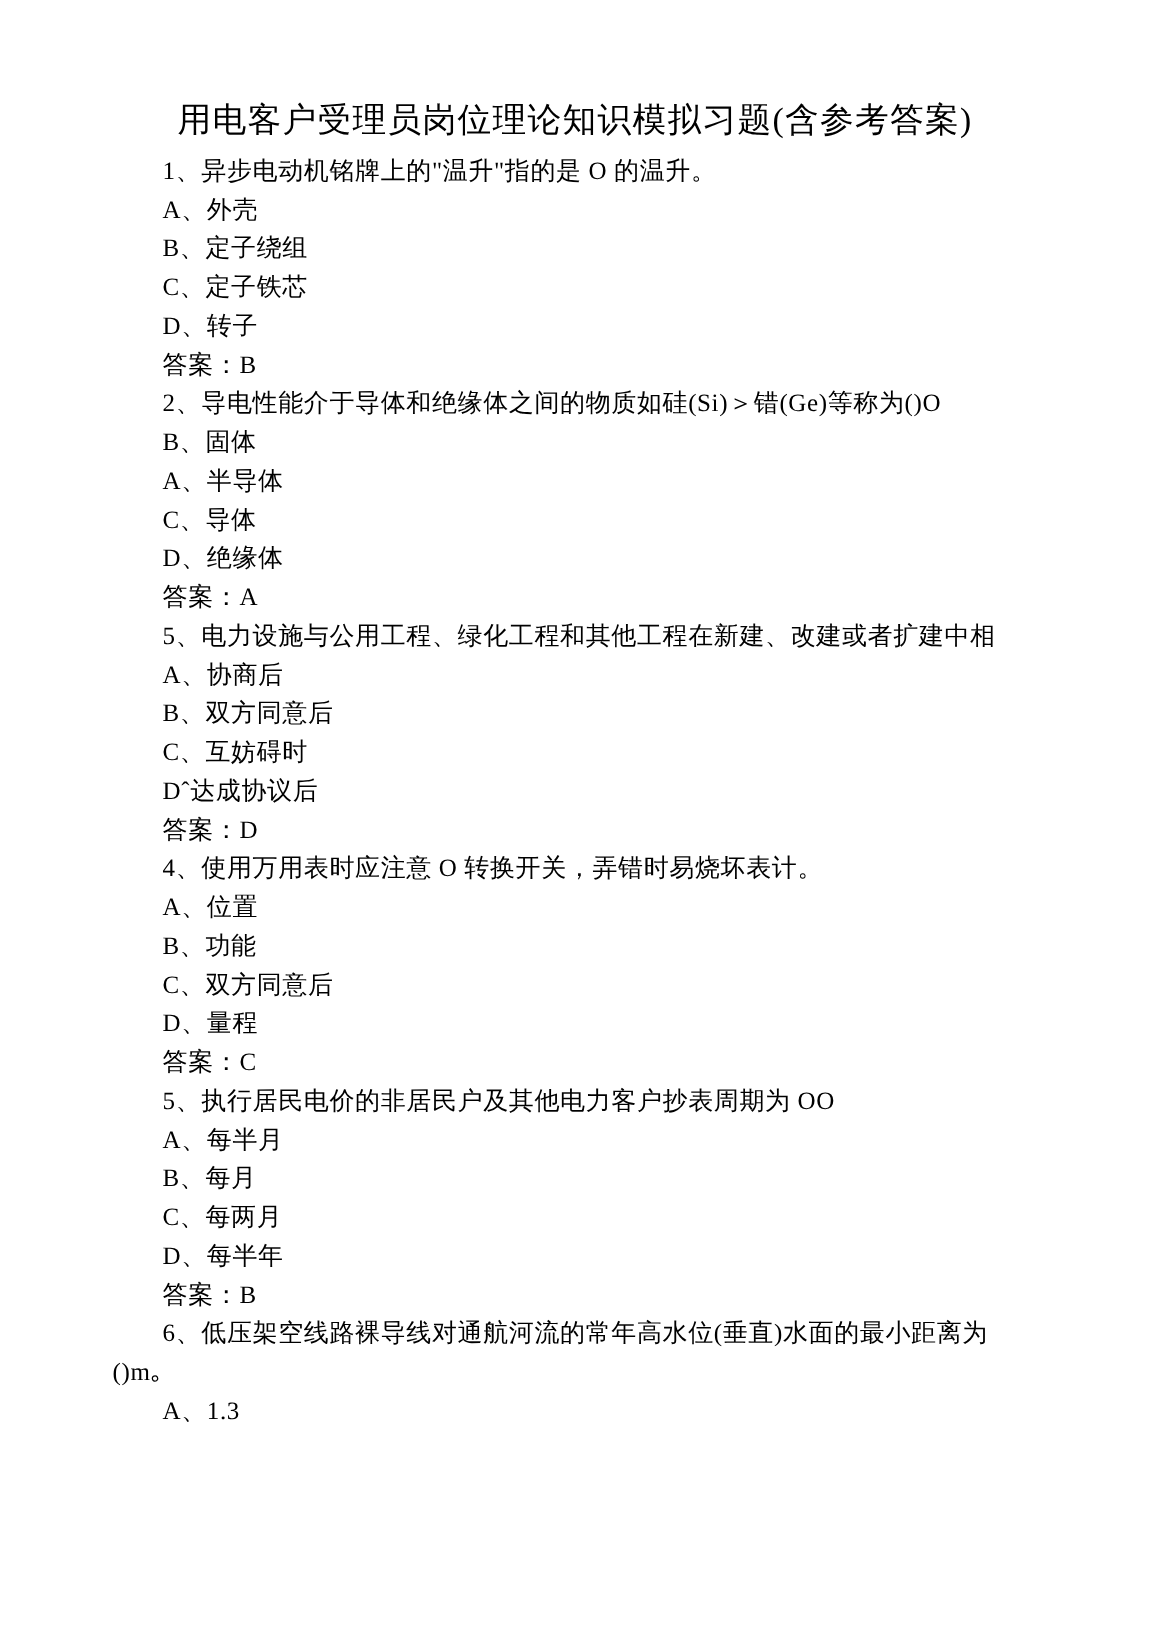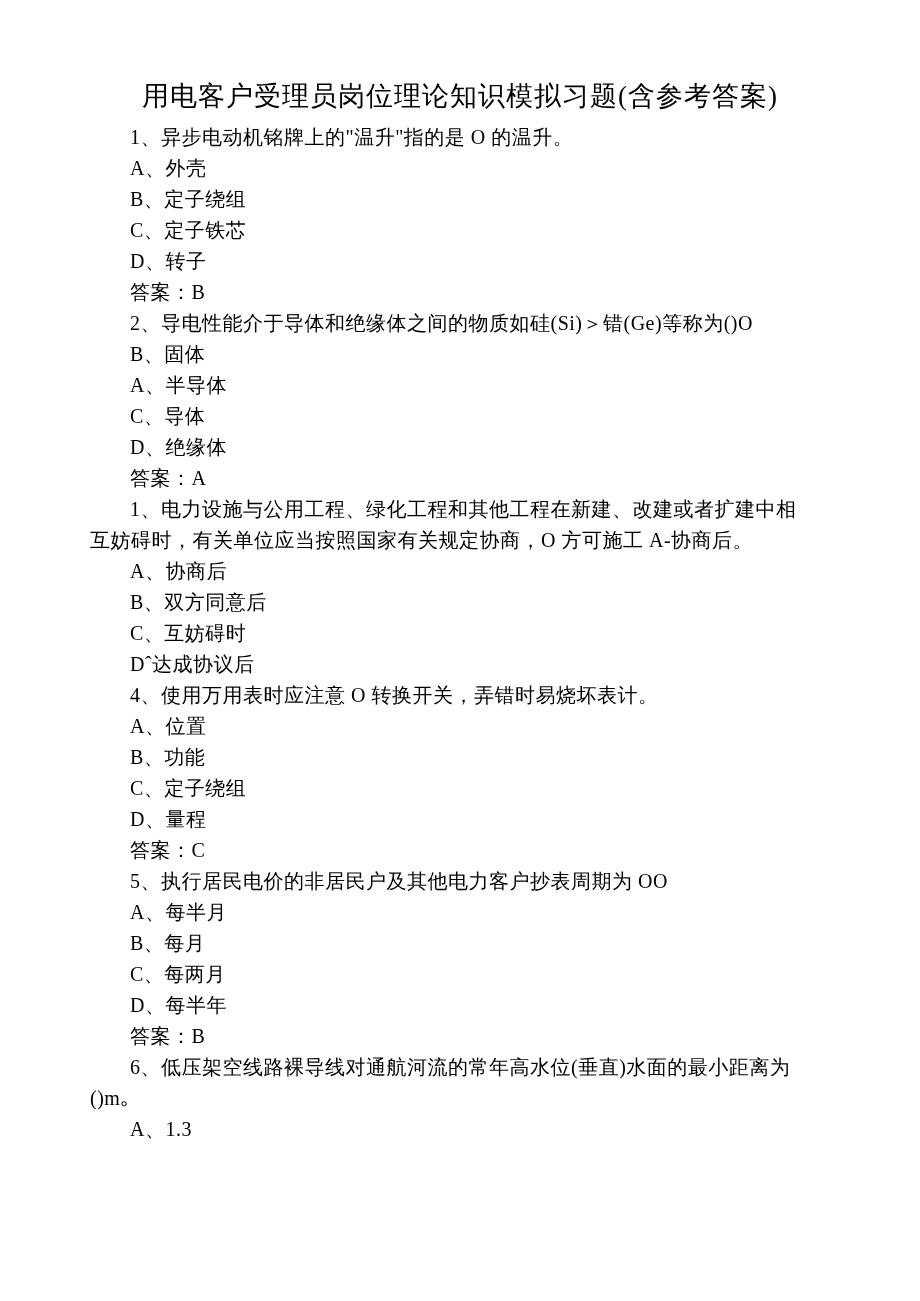--- a/index.html
+++ b/index.html
@@ -52,31 +52,31 @@
   <p class="qline">D、转子</p>
   <p class="qline">答案：B</p>
 
   <p class="qline">2、导电性能介于导体和绝缘体之间的物质如硅(Si)＞错(Ge)等称为()O</p>
   <p class="qline">B、固体</p>
   <p class="qline">A、半导体</p>
   <p class="qline">C、导体</p>
   <p class="qline">D、绝缘体</p>
   <p class="qline">答案：A</p>
 
-  <p class="qline">1、电力设施与公用工程、绿化工程和其他工程在新建、改建或者扩建中相</p>
-  <p class="noindent">互妨碍时，有关单位应当按照国家有关规定协商，O 方可施工 A-协商后。</p>
+  <p class="qline">5、电力设施与公用工程、绿化工程和其他工程在新建、改建或者扩建中相</p>
   <p class="qline">A、协商后</p>
   <p class="qline">B、双方同意后</p>
   <p class="qline">C、互妨碍时</p>
   <p class="qline">Dˆ达成协议后</p>
+  <p class="qline">答案：D</p>
 
   <p class="qline">4、使用万用表时应注意 O 转换开关，弄错时易烧坏表计。</p>
   <p class="qline">A、位置</p>
   <p class="qline">B、功能</p>
-  <p class="qline">C、定子绕组</p>
+  <p class="qline">C、双方同意后</p>
   <p class="qline">D、量程</p>
   <p class="qline">答案：C</p>
 
   <p class="qline">5、执行居民电价的非居民户及其他电力客户抄表周期为 OO</p>
   <p class="qline">A、每半月</p>
   <p class="qline">B、每月</p>
   <p class="qline">C、每两月</p>
   <p class="qline">D、每半年</p>
   <p class="qline">答案：B</p>
 

